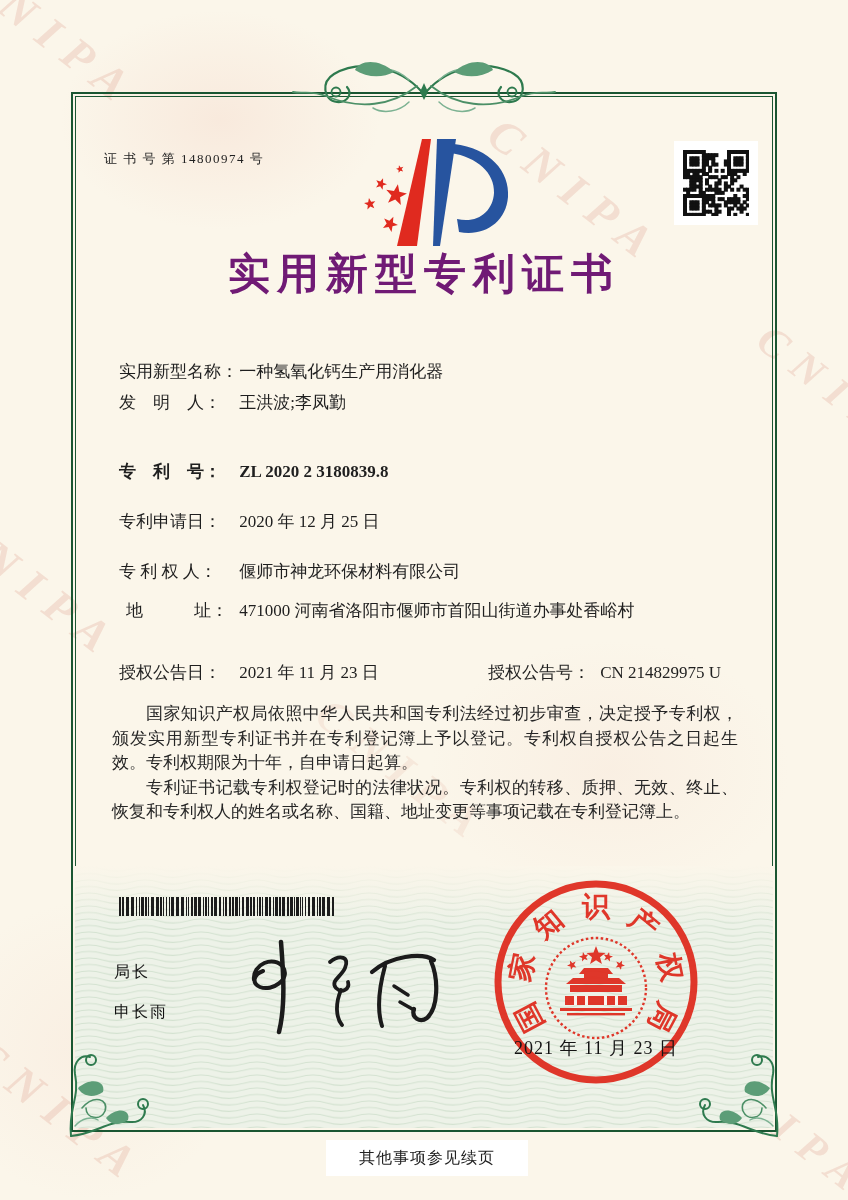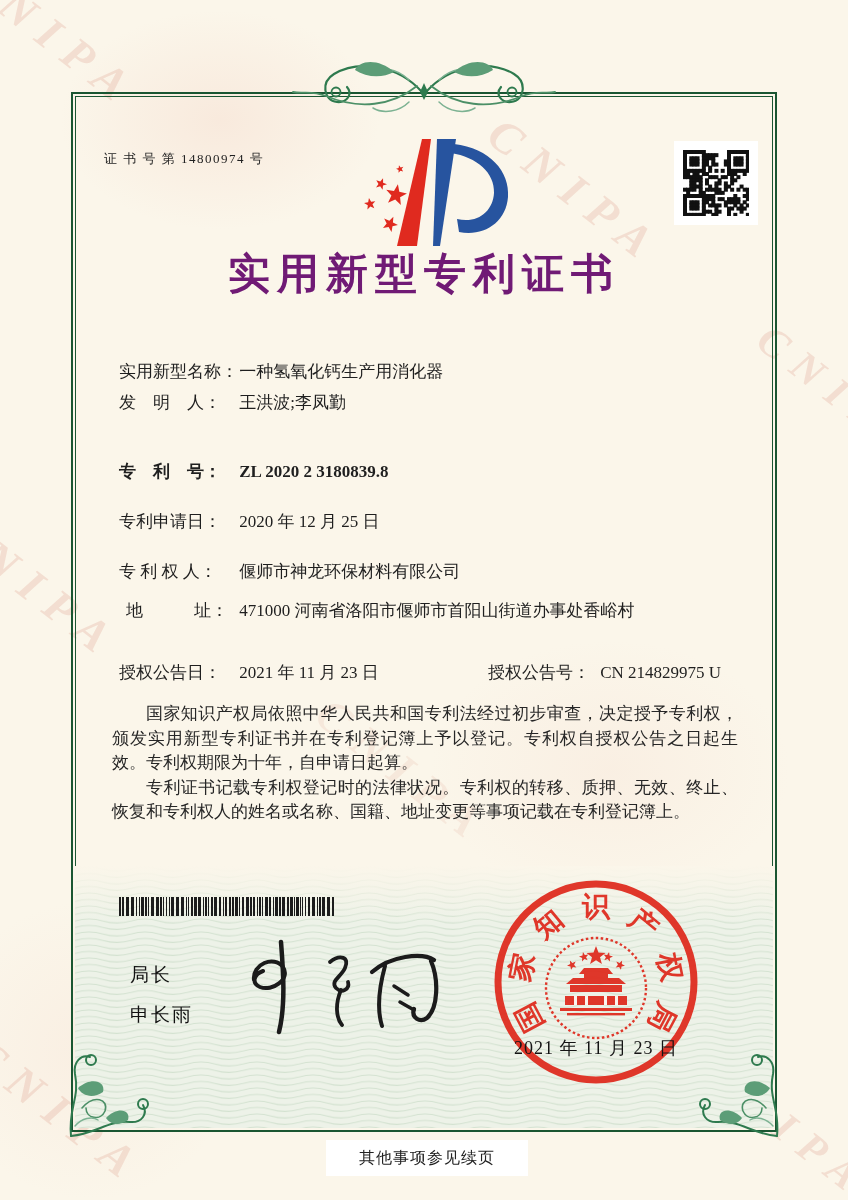--- a/index.html
+++ b/index.html
@@ -54,21 +54,21 @@
   .f8 .lab{width:auto; margin-right:6px;}
 
   .body-text{
     position:absolute; left:112px; top:702px; width:626px;
     font-size:17px; line-height:24.5px; text-align:justify; color:#262626;
   }
   .body-text p{margin:0; text-indent:2em;}
 
   .barcode{position:absolute; left:119px; top:897px; width:218px; height:19px;}
 
-  .official{position:absolute; left:114px; font-size:19px; color:#111; letter-spacing:2px;margin-left:16px;}
+  .official{position:absolute; left:114px; font-size:16px; color:#111; letter-spacing:2px;}
   .o1{top:962px;} .o2{top:1002px;}
   .signature{position:absolute; left:222px; top:928px; width:240px; height:112px;}
 
   .seal{position:absolute; left:489px; top:875px; width:214px; height:214px; opacity:.93;}
   .seal-date{
     position:absolute; left:489px; top:1036px; width:214px; text-align:center;
     font-size:18px; letter-spacing:1px; color:#141414; z-index:6; white-space:nowrap;
   }
 
   .page-info{position:absolute; left:71px; top:1094px; width:706px; text-align:center; font-size:16px; color:#1f1f1f; z-index:5;}

